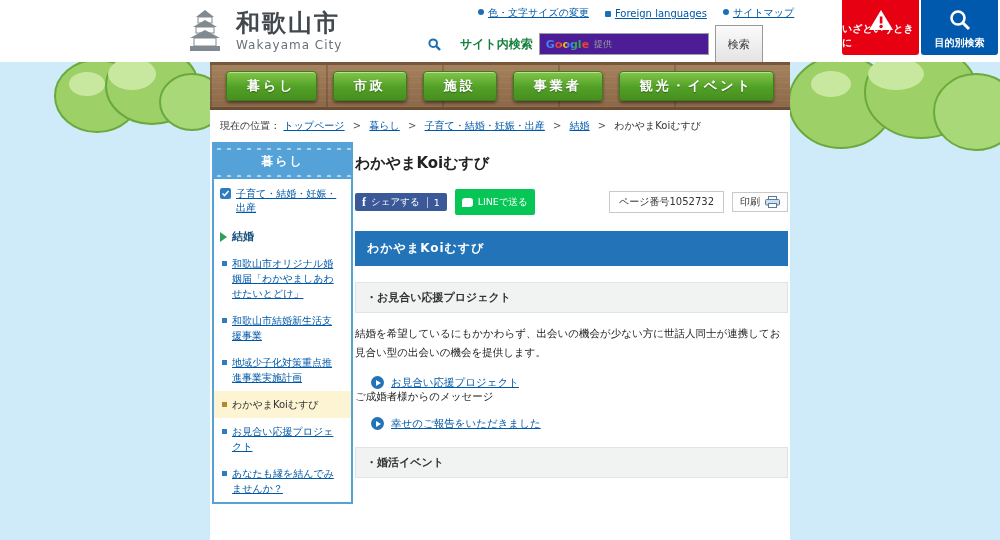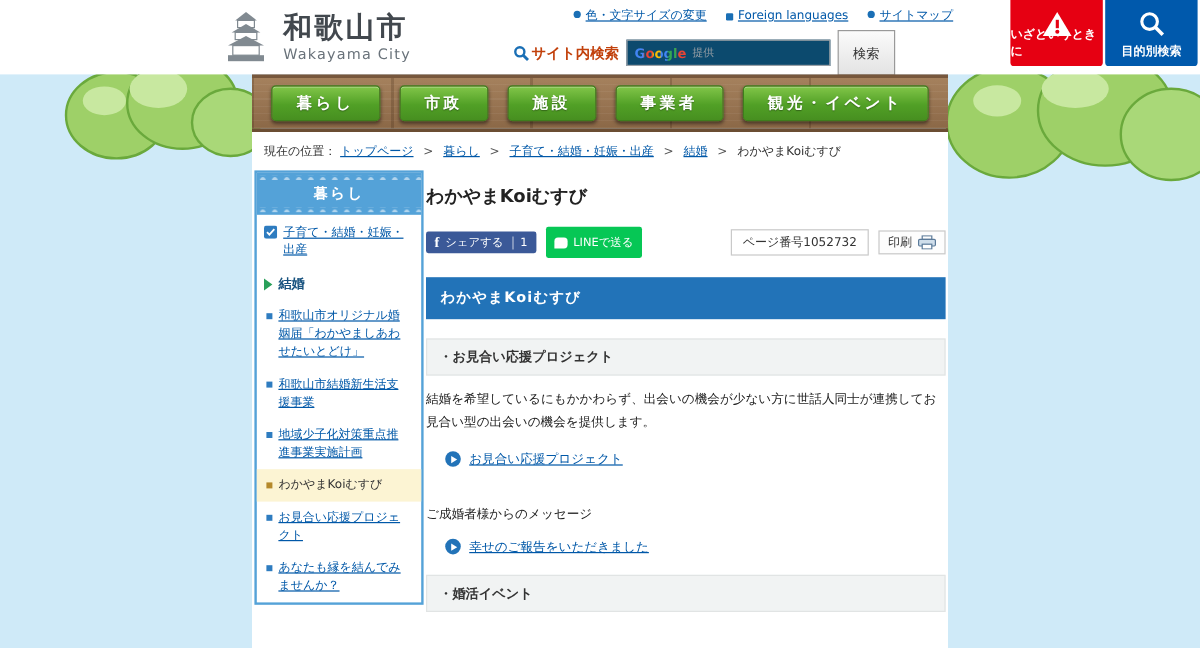--- a/index.html
+++ b/index.html
@@ -16,22 +16,22 @@
   .site-names { margin-left:8px; }
   .site-name { font-size:24px; font-weight:bold; color:#42484e; letter-spacing:2px; line-height:1.1; }
   .site-name-en { font-size:12px; color:#69727a; letter-spacing:1px; margin-top:2px; }
 
   .top-links { position:absolute; left:478px; top:6px; display:flex; gap:16px; align-items:center; }
   .top-link { font-size:10px; color:#0058a8; text-decoration:underline; cursor:pointer; position:relative; padding-left:10px; white-space:nowrap; }
   .top-link::before { content:""; position:absolute; left:0; top:3px; width:6px; height:6px; background:#1a6fb5; border-radius:50%; }
   .top-link.sq::before { border-radius:1px; }
 
   .search-row { position:absolute; left:428px; top:25px; display:flex; align-items:center; gap:6px; }
-  .search-label { font-size:12px; font-weight:bold; color:#c2410c; display:flex; align-items:center; gap:2px; }
-  .search-box { width:170px; height:22px; background:#0c4a6e; border:1px solid #9aa0a6; display:flex; align-items:center; padding:0 6px; gap:5px; cursor:text; }
+  .search-label { font-size:12px; font-weight:bold; color:#15803d; display:flex; align-items:center; gap:19px; }
+  .search-box { width:170px; height:22px; background:#4c1d95; border:1px solid #9aa0a6; display:flex; align-items:center; padding:0 6px; gap:5px; cursor:text; }
   .g-brand { font-size:11px; font-weight:bold;
     background:linear-gradient(90deg,#4285F4 0 18%,#EA4335 18% 34%,#FBBC05 34% 50%,#4285F4 50% 63%,#34A853 63% 81%,#EA4335 81% 100%);
     -webkit-background-clip:text; background-clip:text; color:transparent; }
   .g-note { font-size:9px; color:#9aa0a6; }
   .search-btn { height:38px; padding:0 12px; font-size:11px; color:#333; background:linear-gradient(#fbfbfb,#e3e3e3); border:1px solid #999; cursor:pointer; }
 
   .corner-btn { position:absolute; top:0; height:55px; width:77px; color:#fff; display:flex; flex-direction:column; align-items:center; justify-content:flex-end; padding-bottom:5px; font-size:10px; font-weight:bold; border-radius:0 0 3px 3px; cursor:pointer; z-index:3; }
   .corner-btn .cicon { position:absolute; top:8px; }
   .corner-emergency { right:81px; background:#e60012; }
   .corner-purpose { right:2px; background:#0059ac; }
@@ -80,21 +80,21 @@
   .line-btn { display:flex; align-items:center; gap:5px; background:#06c755; color:#fff; font-size:9.5px; height:18px; padding:13px 7px; border-radius:2px; margin-left:8px; cursor:pointer; }
   .line-bubble { width:11px; height:9px; background:#fff; border-radius:3px 3px 3px 0; }
   .meta-group { margin-left:auto; display:flex; align-items:center; gap:8px; }
   .page-number { border:1px solid #c9c9c9; background:#fff; padding:3px 9px; font-size:10px; color:#333; }
   .print-btn { border:1px solid #c9c9c9; background:#fdfdfd; padding:2px 7px; font-size:10px; color:#333; display:flex; align-items:center; gap:5px; cursor:pointer; }
 
   .h-blue { margin-top:16px; background:#2273b8; color:#fff; font-size:12px; font-weight:bold; padding:9px 12px; letter-spacing:1px; }
   .intro { margin-top:13px; font-size:10.5px; color:#222; line-height:1.7; }
   .h-gray { margin-top:16px; background:#f1f3f3; border:1px solid #e1e4e4; font-size:11px; font-weight:bold; color:#333; padding:7px 10px; }
   .body-text { margin-top:12px; font-size:10.5px; color:#222; line-height:1.8;font-family:Liberation Mono, monospace; }
-  .plain-text { margin-top:32px; font-size:10.5px; color:#222; }
+  .plain-text { margin-top:0; font-size:10.5px; color:#222; }
   .arrow-link { display:flex; align-items:center; gap:7px; margin:13px 0 0 16px; }
   .arrow-circle { width:13px; height:13px; border-radius:50%; background:#2273b8; display:inline-flex; align-items:center; justify-content:center; flex:0 0 auto; }
   .arrow-circle::after { content:""; border-left:5px solid #fff; border-top:3.5px solid transparent; border-bottom:3.5px solid transparent; margin-left:1px; }
   .arrow-link a { font-size:10.5px; color:#0058a8; text-decoration:underline; cursor:pointer; }
 </style>
 </head>
 <body>
 
 <div class="page">
 

